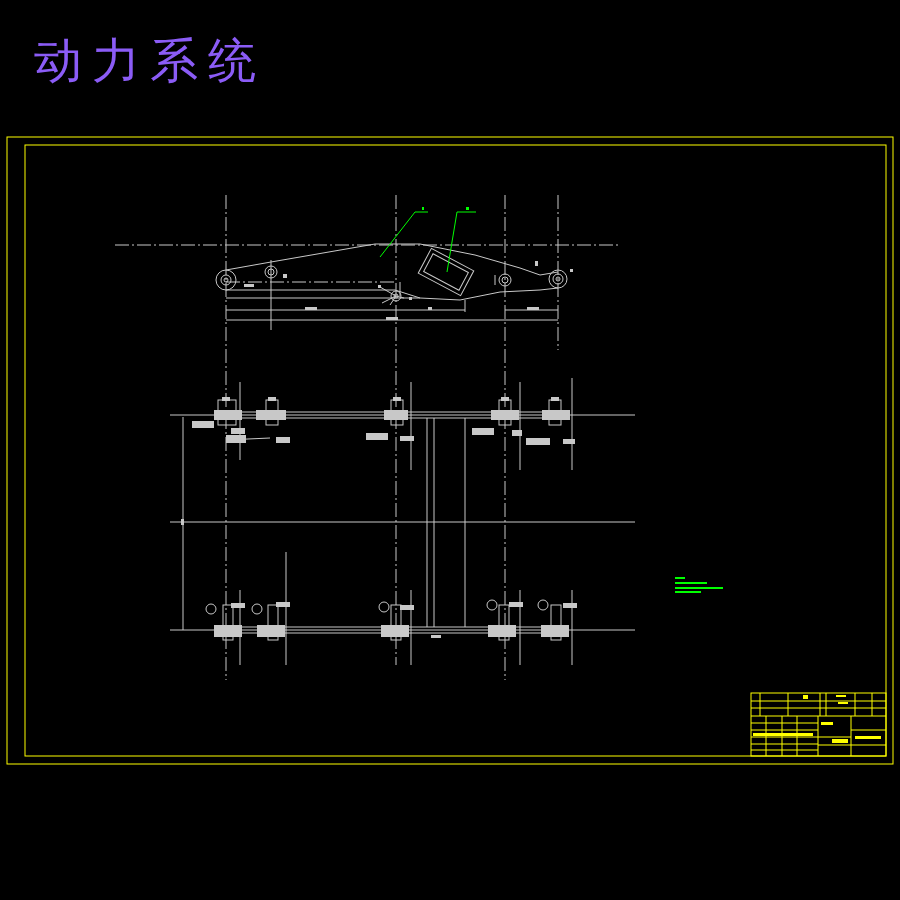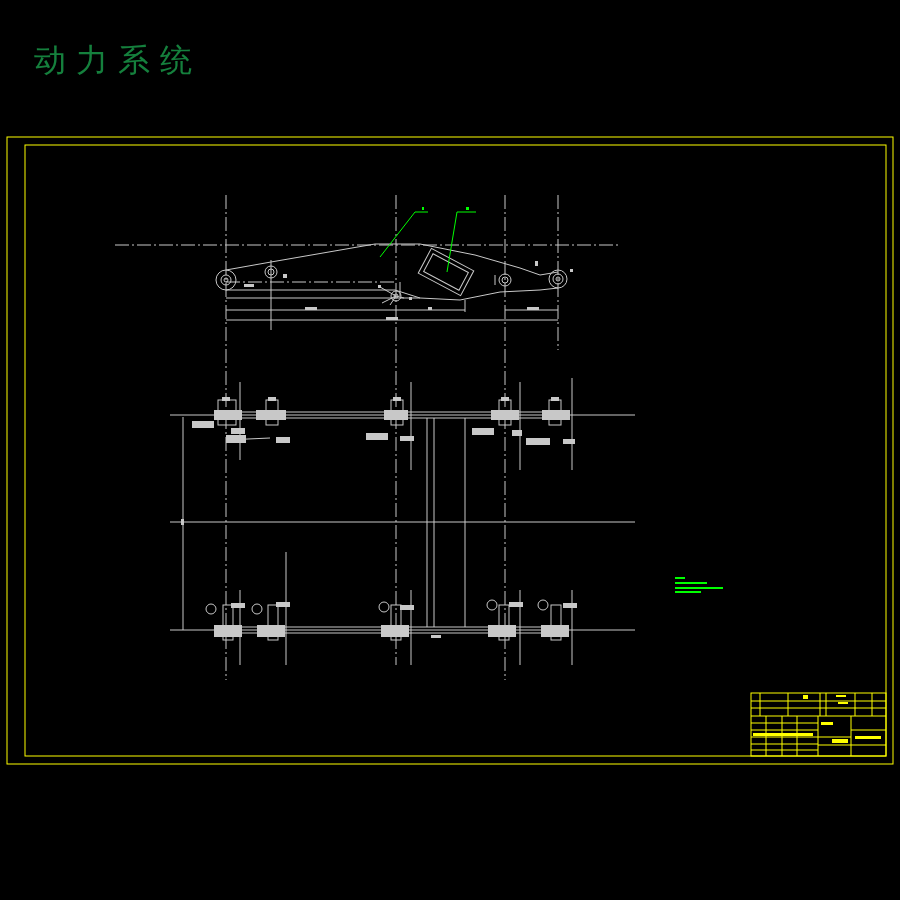--- a/index.html
+++ b/index.html
@@ -1,20 +1,20 @@
 <!DOCTYPE html>
 <html><head>
 <meta charset="utf-8">
 <style>
   html, body { margin: 0; padding: 0; background: #000; }
   body { width: 900px; height: 900px; position: relative; overflow: hidden; font-family: "DejaVu Sans", sans-serif; }
   .title {
     position: absolute; left: 34px; top: 34px;
     font-family: "DejaVu Serif", serif;
-    font-size: 32px; color: #15803d; letter-spacing: 10px;
+    font-size: 48px; color: #8b5cf6; letter-spacing: 10px;
     line-height: 52px; font-weight: normal;
   }
   svg { position: absolute; left: 0; top: 0; }
   .lg { stroke: #c8c8c8; stroke-width: 1; fill: none; }
   .lgf { fill: #c8c8c8; stroke: none; }
   .dash { stroke: #c8c8c8; stroke-width: 1; stroke-dasharray: 14 3 2 3; fill: none; }
   .yl { stroke: #ffff00; stroke-width: 1; fill: none; }
   .ylf { fill: #ffff00; }
   .gr { stroke: #00ff00; stroke-width: 1; fill: none; }
   .grf { fill: #00ff00; }

